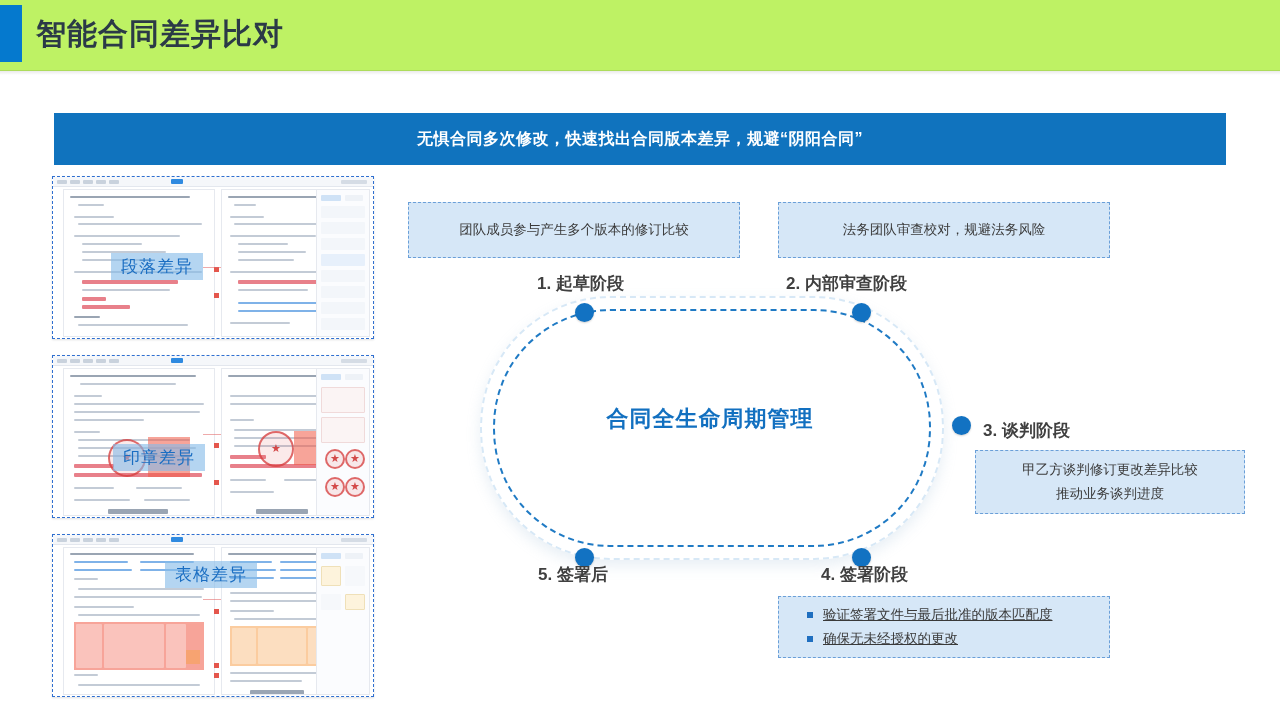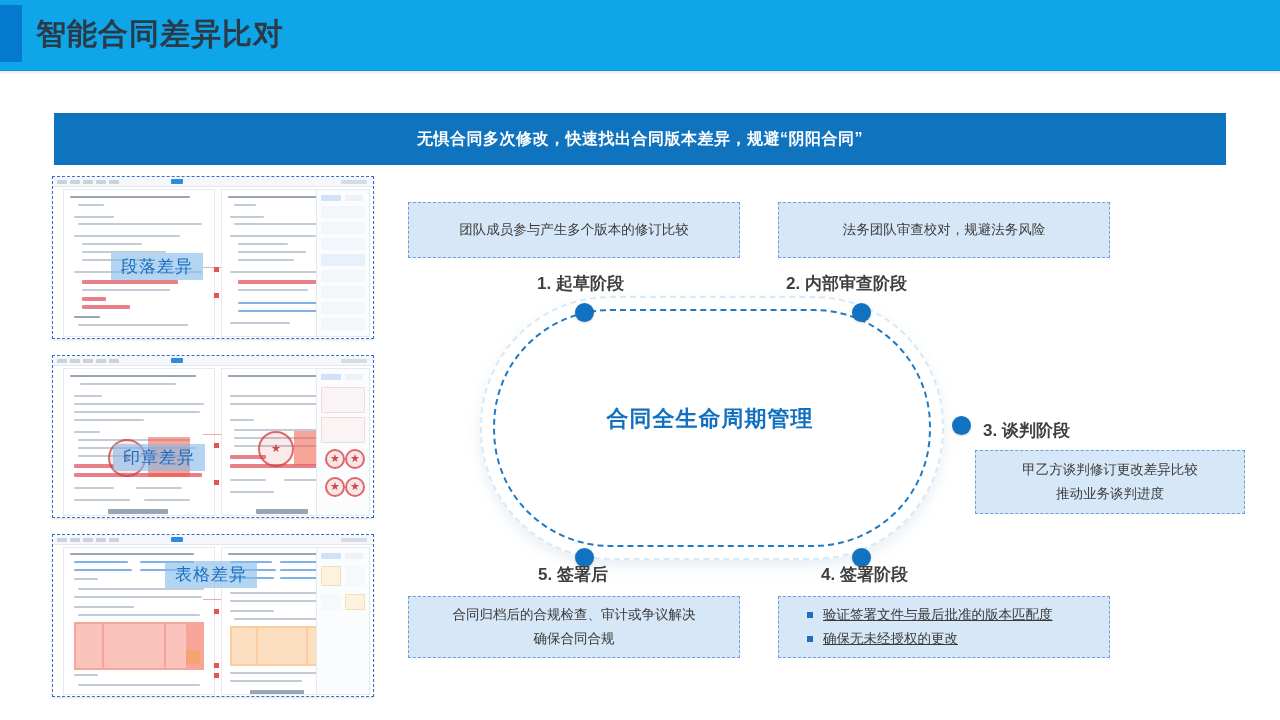--- a/index.html
+++ b/index.html
@@ -4,21 +4,21 @@
 <style>
   html,body{margin:0;padding:0;}
   body{
     width:1280px;height:720px;overflow:hidden;background:#ffffff;
     font-family:"Liberation Sans","DejaVu Sans",sans-serif;
     -webkit-font-smoothing:antialiased;
   }
   .slide{position:relative;width:1280px;height:720px;background:#fff;}
 
   
-  .header{position:absolute;left:0;top:0;width:1280px;height:71px;background:#0ea5e9;}
+  .header{position:absolute;left:0;top:0;width:1280px;height:71px;background:#bef264;}
   .header:after{
     content:"";position:absolute;left:0;top:70px;width:1280px;height:5px;
     background:linear-gradient(to bottom,rgba(0,0,0,.10),rgba(0,0,0,0));
   }
   .accent-bar{position:absolute;left:0;top:5px;width:22px;height:57px;background:#0579ce;}
   .page-title{
     position:absolute;left:36px;top:14px;
     font-size:30px;font-weight:bold;color:#2b3a47;letter-spacing:1px;
     white-space:nowrap;
   }
@@ -384,20 +384,16 @@
       <span class="bl">
         <i class="bullet"></i>
         <em style="font-style:normal">验证签署文件与最后批准的版本匹配度</em>
       </span>
       <span class="bl">
         <i class="bullet"></i>
         <em style="font-style:normal">确保无未经授权的更改</em>
       </span>
     </div>
 
-    <div class="callout c5">
-      <span>合同归档后的合规检查、审计或争议解决</span>
-      <span>确保合同合规</span>
-    </div>
 
   </div>
 
 </div>
 
 </body></html>

